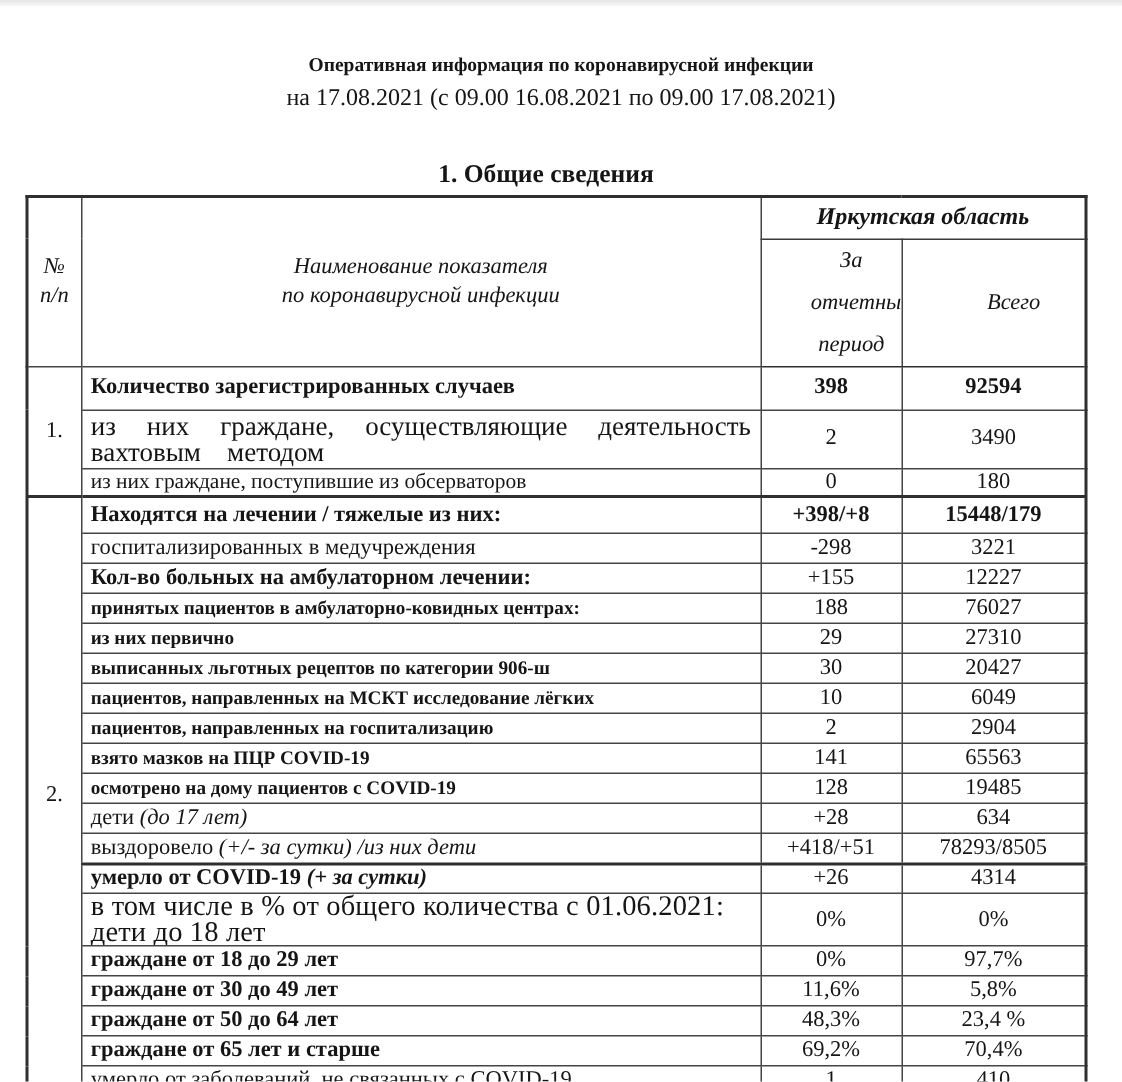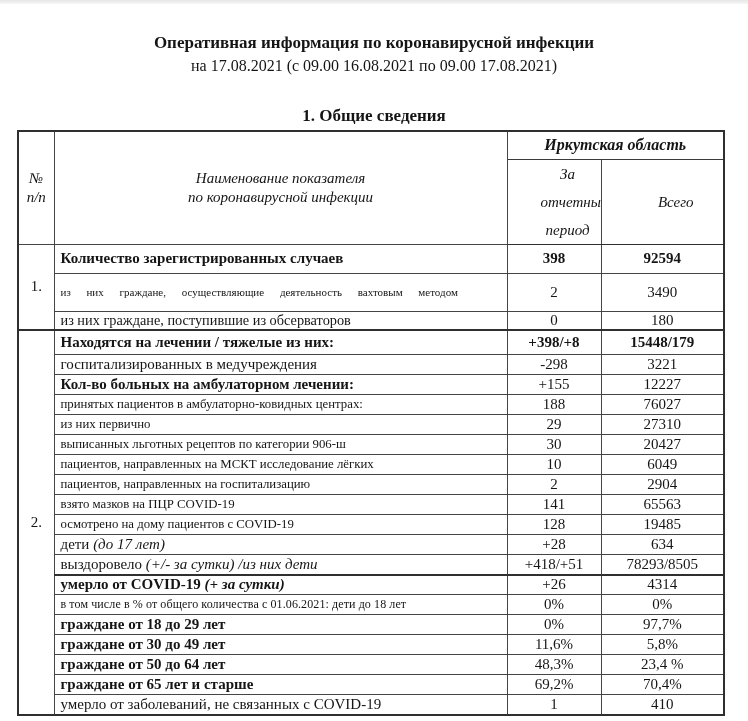--- a/index.html
+++ b/index.html
@@ -13,23 +13,23 @@
     overflow:hidden;
   }
   .scan-top-band {
     position:absolute; top:0; left:0; width:748px; height:4px;
     background:linear-gradient(#e6e6e6,#f7f7f7);
   }
   .titles {
     position:absolute; top:31px; left:0; width:748px;
     text-align:center; line-height:23px; font-size:16px;
   }
-  .titles .tb { font-weight:bold; font-size:17px; }
+  .titles .tb { font-weight:bold; font-size:13px; }
   .section-heading {
-    position:absolute; top:106px; left:12px; width:724px;
+    position:absolute; top:106px; left:2px; width:724px;
     text-align:center; font-weight:bold; font-size:17px;
   }
   table.report {
     position:absolute; top:130px; left:17px; width:706px;
     border-collapse:collapse; table-layout:fixed;
     border:2px solid #2f2f2f;
   }
   th, td {
     border:1px solid #454545;
     padding:0 6px;
@@ -48,27 +48,27 @@
   tr.h38 { height:38px; }
   tr.h21 { height:14px; }
   tr.h25 { height:25px; }
 
   td.num { text-align:center; font-size:15px; }
   td.lbl { text-align:left; font-size:15px; line-height:17px; }
   td.val { text-align:center; font-size:15px;margin-top:32px; }
 
   tr.bold-row td.lbl, tr.bold-row td.val { font-weight:bold; }
   tr.bold-label td.lbl { font-weight:bold; }
-  tr.small td.lbl { font-size:12.8px; }
+  tr.small td.lbl { font-size:12.8px;font-weight:bold; }
   tr.mid td.lbl { font-size:14.3px; }
-  tr.fit td.lbl { font-size:12px; letter-spacing:0.1px; }
+  tr.fit td.lbl { font-size:19px; letter-spacing:0.1px; }
   tr.right-label td.lbl { padding-right:4px;font-weight:bold; }
   tr.justify td.lbl {
     text-align:justify; text-align-last:left;
-    word-spacing:13px; font-size:11px; line-height:17px; padding:2px 6px;
+    word-spacing:13px; font-size:18px; line-height:17px; padding:2px 6px;
   }
   tr.section-start td { border-top:2px solid #2f2f2f; }
   .it { font-style:italic; }
 </style>
 </head>
 <body>
 
 <div class="scan-top-band"></div>
 
 <div class="titles">

